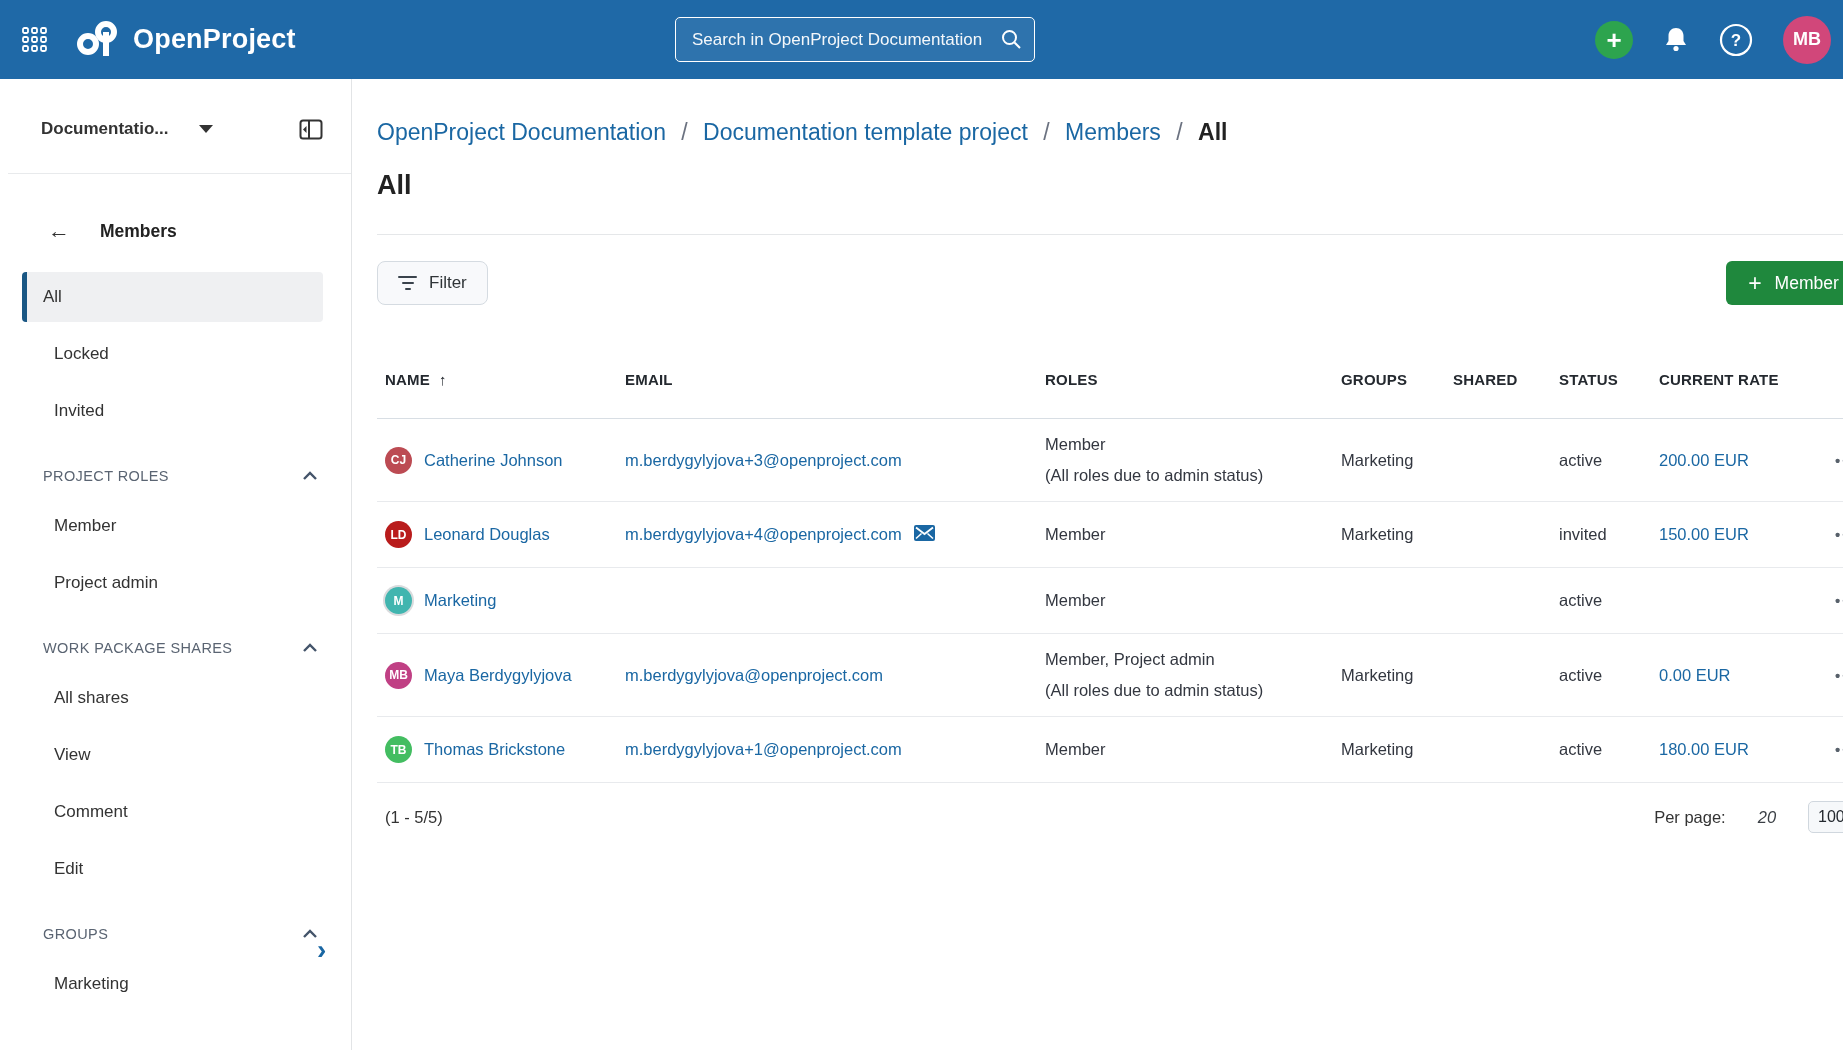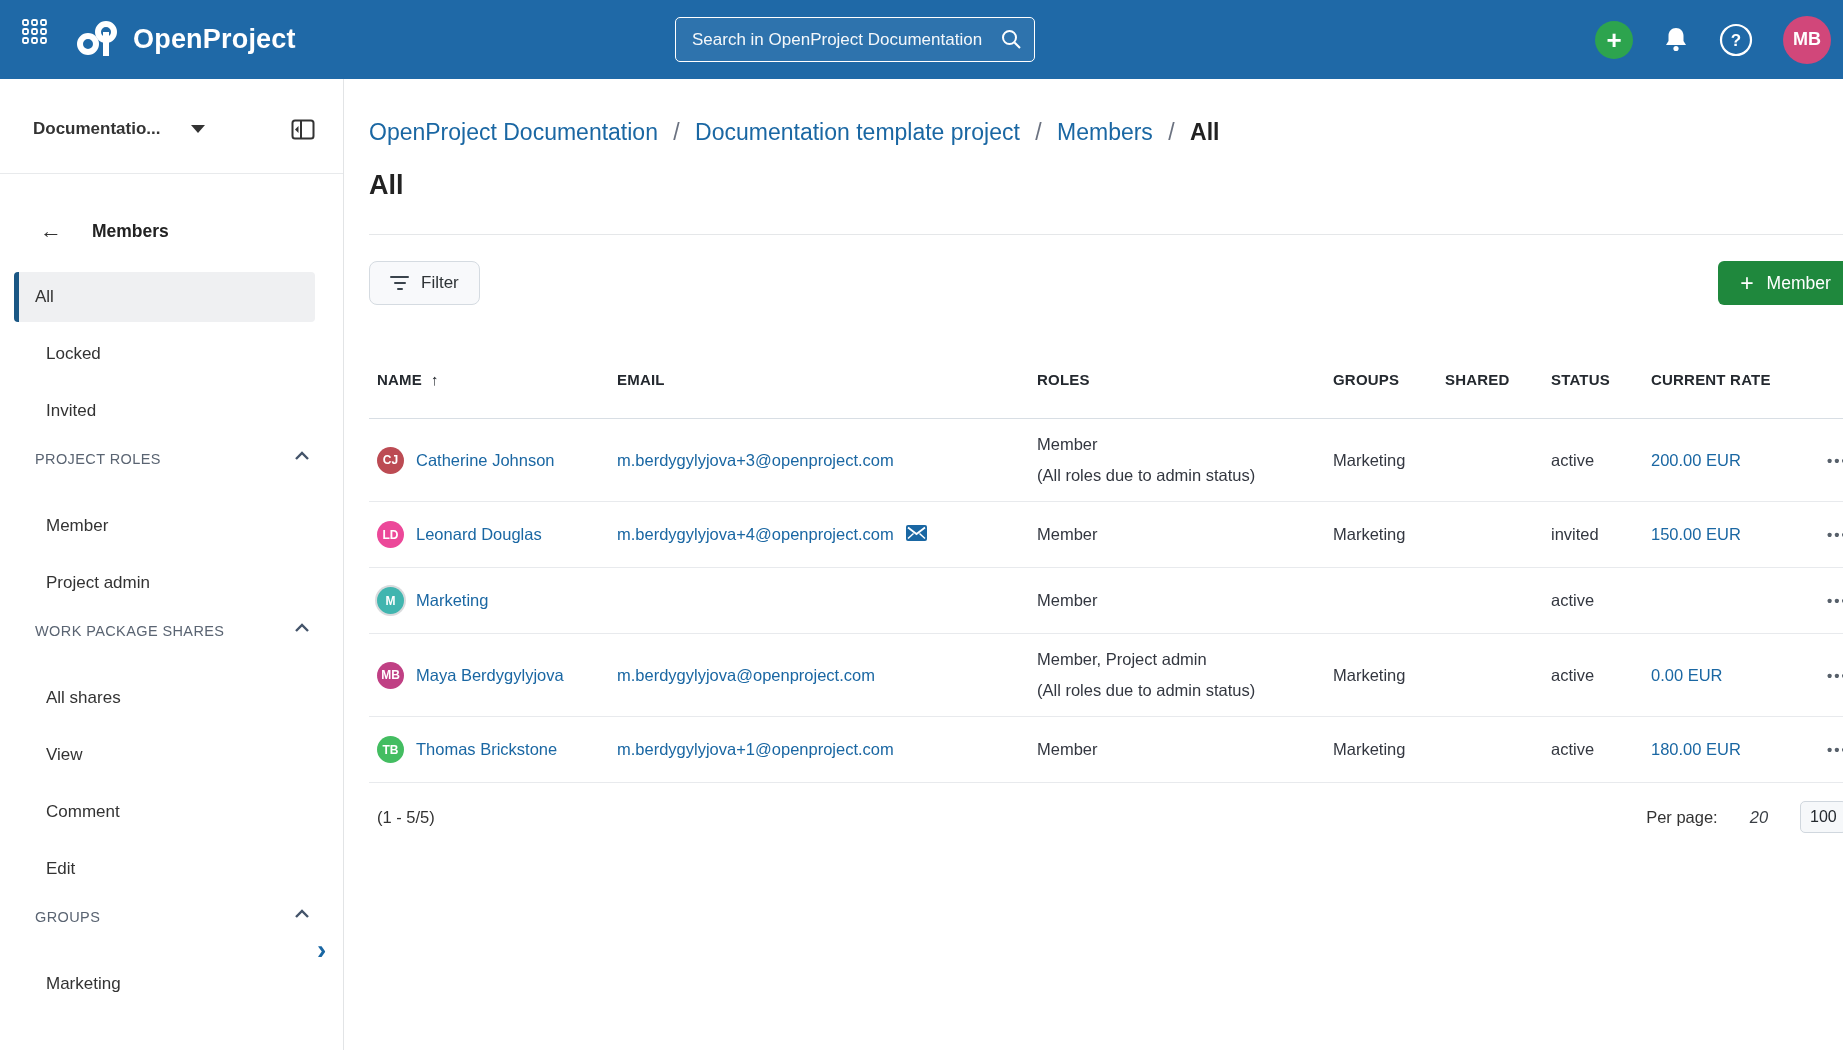--- a/index.html
+++ b/index.html
@@ -3,21 +3,21 @@
 <meta charset="utf-8">
 <style>
   * { margin:0; padding:0; box-sizing:border-box; }
   html,body { width:1843px; height:1050px; overflow:hidden; background:#fff;
     font-family:"Liberation Sans", sans-serif; color:#333740; }
   .app { position:relative; width:1843px; height:1050px; }
 
   
   .top-header { position:relative; display:flex; align-items:center;
     height:79px; background:#1F69A7; padding:0 22px; }
-  .h-left { display:flex; align-items:flex-start; gap:28px; }
+  .h-left { display:flex; align-items:center; gap:28px; }
   .grid-btn { background:none; border:none; cursor:pointer; display:flex; }
   .logo { display:flex; align-items:center; gap:12px; }
   .logo-text { color:#fff; font-size:27px; font-weight:bold; letter-spacing:.2px; }
   .h-search { position:absolute; left:675px; top:17px; width:360px; height:45px; }
   .h-search input { width:100%; height:100%; background:rgba(255,255,255,0.07);
     border:1px solid #fff; border-radius:5px; color:#fff; font-size:17px;
     padding:0 46px 0 16px; font-family:"Liberation Sans", sans-serif; }
   .h-search input::placeholder { color:#fff; opacity:.95; }
   .h-search .search-ic { position:absolute; right:12px; top:11px; }
   .h-right { position:absolute; right:12px; top:0; height:79px;
@@ -25,39 +25,39 @@
   .plus-circle { width:38px; height:38px; border-radius:50%; background:#2DA44E;
     color:#fff; font-size:26px; line-height:36px; text-align:center; border:none;
     cursor:pointer; font-weight:bold; }
   .icon-btn { background:none; border:none; cursor:pointer; display:flex; }
   .avatar-lg { width:48px; height:48px; border-radius:50%; background:#D1477A;
     color:#fff; font-size:18px; font-weight:bold; display:flex;
     align-items:center; justify-content:center; cursor:pointer; }
 
   
   .body-wrap { display:flex; height:971px; }
-  aside { width:344px; border-right:1px solid #E2E4E6; overflow:hidden; flex:none; }
+  aside { width:344px; border-right:1px solid #E2E4E6; overflow:hidden; flex:none;margin-left:8px; }
   main { flex:1; padding:40px 10px 0 25px; }
 
   
   .proj-row { display:flex; align-items:center; padding:36px 28px 0 33px; line-height:28px; }
   .proj-name { font-size:17px; font-weight:bold; color:#333; }
   .caret-down { width:0; height:0; border-left:7px solid transparent;
     border-right:7px solid transparent; border-top:8px solid #333; margin-left:30px; }
   .collapse-btn { margin-left:auto; background:none; border:none; cursor:pointer; display:flex; }
   aside hr { border:none; border-top:1px solid #E8EAEC; margin-top:30px; }
   .back-row { display:flex; align-items:center; margin-top:42px; padding:0 0 0 40px; height:30px; }
   .back-arrow { font-size:22px; color:#333; cursor:pointer; }
   .back-label { font-size:17.5px; font-weight:bold; color:#222; margin-left:30px; }
   .side-list { margin-top:26px; }
   .side-item { height:50px; display:flex; align-items:center; padding-left:46px;
     font-size:17px; color:#333; margin-bottom:7px; cursor:pointer; }
   .side-item.selected { margin:0 28px 7px 14px; padding-left:16px;
     background:#EFF0F2; border-left:5px solid #1A5784; border-radius:4px; }
-  .side-section { height:50px; display:flex; 
+  .side-section { height:50px; display:flex; align-items:center;
     padding:0 33px 0 35px; margin-top:15px; }
   .side-section .sec-title { font-size:14.5px; color:#5A6472; letter-spacing:.4px; }
   .side-section .chev { margin-left:auto; cursor:pointer; display:flex; }
 
   
   .breadcrumb { font-size:23px; }
   .breadcrumb a { color:#1A67A3; text-decoration:none; cursor:pointer; }
   .breadcrumb .sep { color:#6B7280; margin:0 9px; }
   .breadcrumb .current { color:#222; font-weight:bold; }
   .page-title { margin-top:24px; font-size:27px; font-weight:bold; color:#222; height:32px; }
@@ -295,21 +295,21 @@
         </div>
         <div class="cell">Marketing</div>
         <div class="cell"></div>
         <div class="cell">active</div>
         <div class="cell rate-cell"><a>200.00 EUR</a></div>
         <div class="cell more-cell"><button class="more-btn">•••</button></div>
       </div>
 
       <div class="tgrid trow">
         <div class="cell name-cell">
-          <span class="avatar-sm" style="background-color: #ec4899;">LD</span>
+          <span class="avatar-sm" style="background-color: #b91c1c;">LD</span>
           <a>Leonard Douglas</a>
         </div>
         <div class="cell email-cell">
           <a>m.berdygylyjova+4@openproject.com</a>
           <span>
             <svg width="21" height="16" viewBox="0 0 21 16">
               <rect x="0" y="0" width="21" height="16" rx="2" fill="#1A67A3"></rect>
               <polyline points="2,2.5 10.5,9 19,2.5" fill="none" stroke="#fff" stroke-width="1.8"></polyline>
               <line x1="2" y1="13.5" x2="7.5" y2="8.5" stroke="#fff" stroke-width="1.5"></line>
               <line x1="19" y1="13.5" x2="13.5" y2="8.5" stroke="#fff" stroke-width="1.5"></line>

